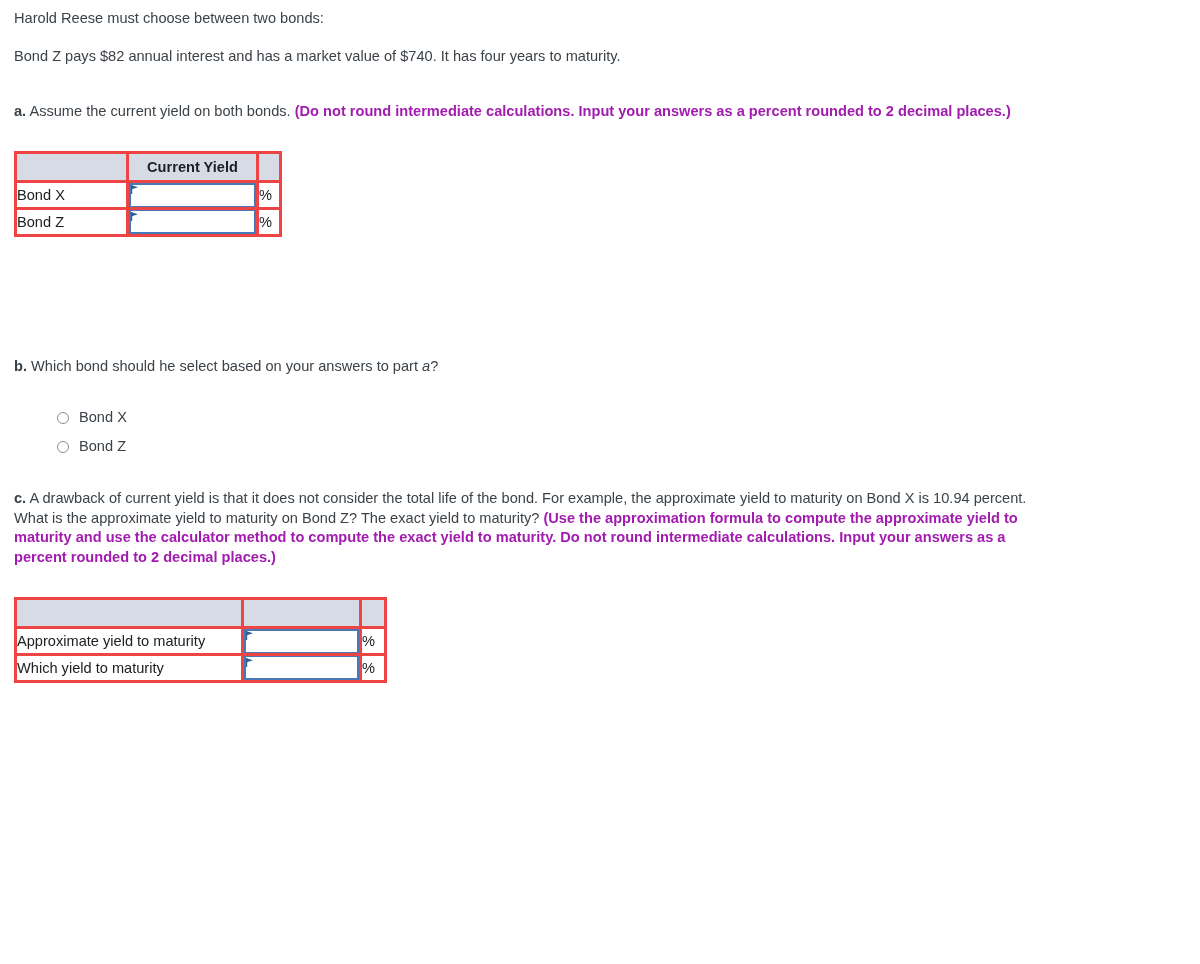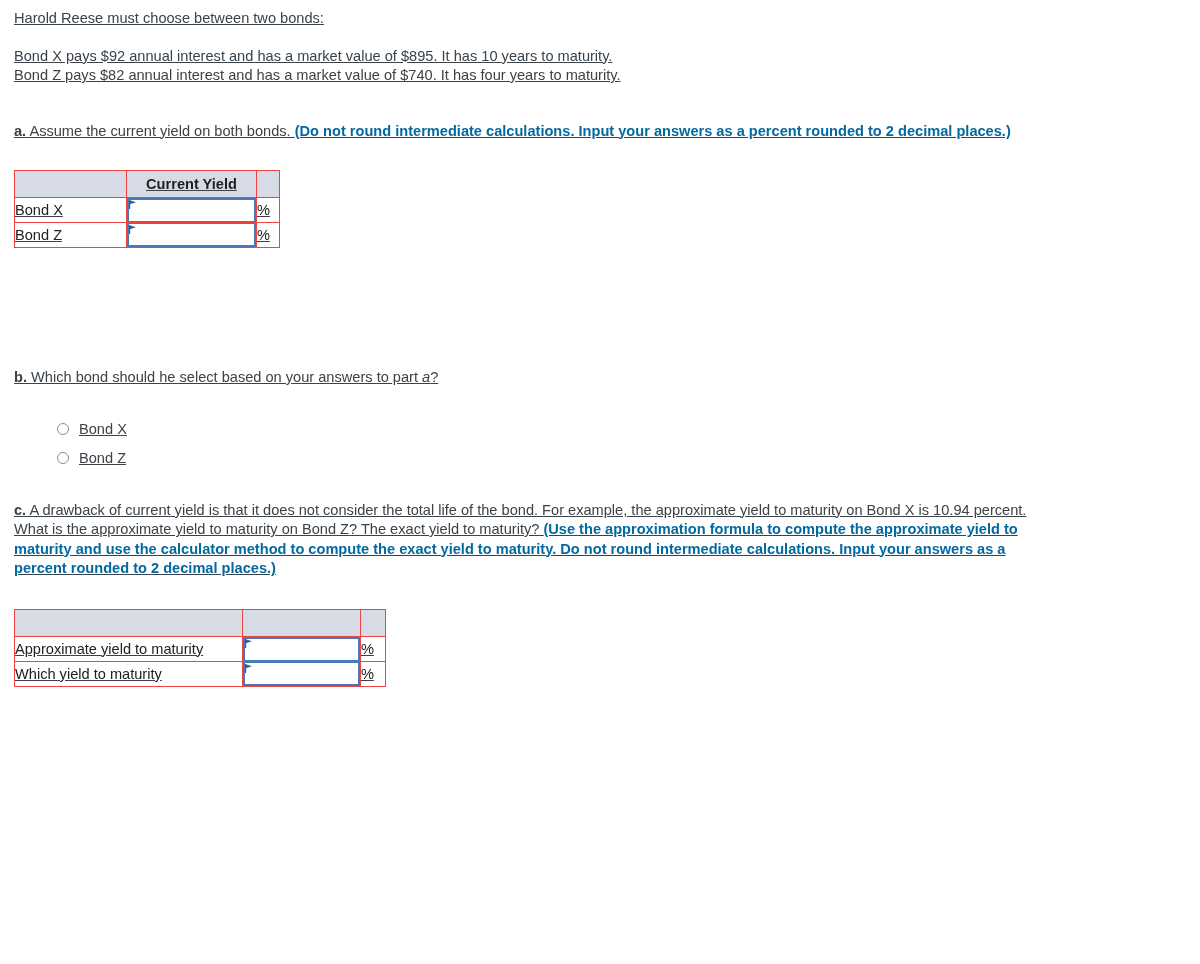--- a/index.html
+++ b/index.html
@@ -13,46 +13,45 @@
     height: 964px;
     font-family: "Liberation Sans", sans-serif;
     font-size: 14.6px;
     color: #3b4248;
     overflow: hidden;
     position: relative;
   }
   .page {
     padding: 9px 12px 0 14px;
     box-sizing: border-box;
-    text-decoration: underline;
   }
 
   
   .para {
     line-height: 19.5px;
     margin: 0;
   }
   .gap-18 { height: 18px; }
 
   .bold { font-weight: bold; }
   .ital { font-style: italic; }
   .red {
-    color: #0369a1;
+    color: #a21caf;
     font-weight: bold;
   }
 
   
   .qtable {
     border-collapse: collapse;
     table-layout: fixed;
     background: #ffffff;
     border: 1px solid #c9c9c9;
   }
   .qtable td, .qtable th {
-    border: 1px solid #ef4444;
+    border: 3px solid #ef4444;
     padding: 0;
     font-weight: normal;
     font-size: 14.6px;
     color: #202124;
     background: #ffffff;
     vertical-align: middle;
     height: 24px;
   }
   .qtable thead td, .qtable thead th {
     background: #d7dbe6;
@@ -130,21 +129,20 @@
     line-height: 1;
   }
 </style>
 </head>
 <body>
 
 <div class="page">
 
   <p class="para">Harold Reese must choose between two bonds:</p>
   <div class="gap-18"></div>
-  <p class="para">Bond X pays $92 annual interest and has a market value of $895. It has 10 years to maturity.</p>
   <p class="para">Bond Z pays $82 annual interest and has a market value of $740. It has four years to maturity.</p>
   <div class="gap-18"></div>
   <div class="gap-18"></div>
 
   <p class="para" style="max-width:1040px;">
     <span class="bold">a.</span><span> Assume the current yield on both bonds. </span><span class="red">(Do not round intermediate calculations. Input your answers as a percent rounded to 2 decimal places.)</span>
   </p>
 
   <div style="height:29px;"></div>
 

